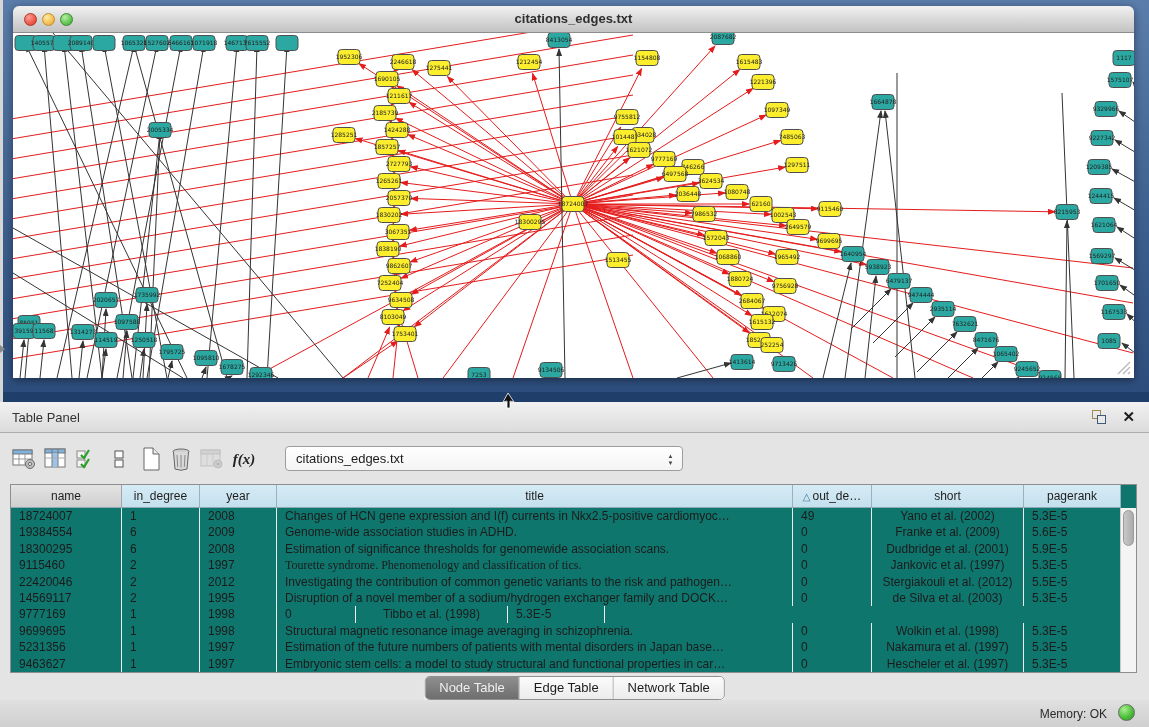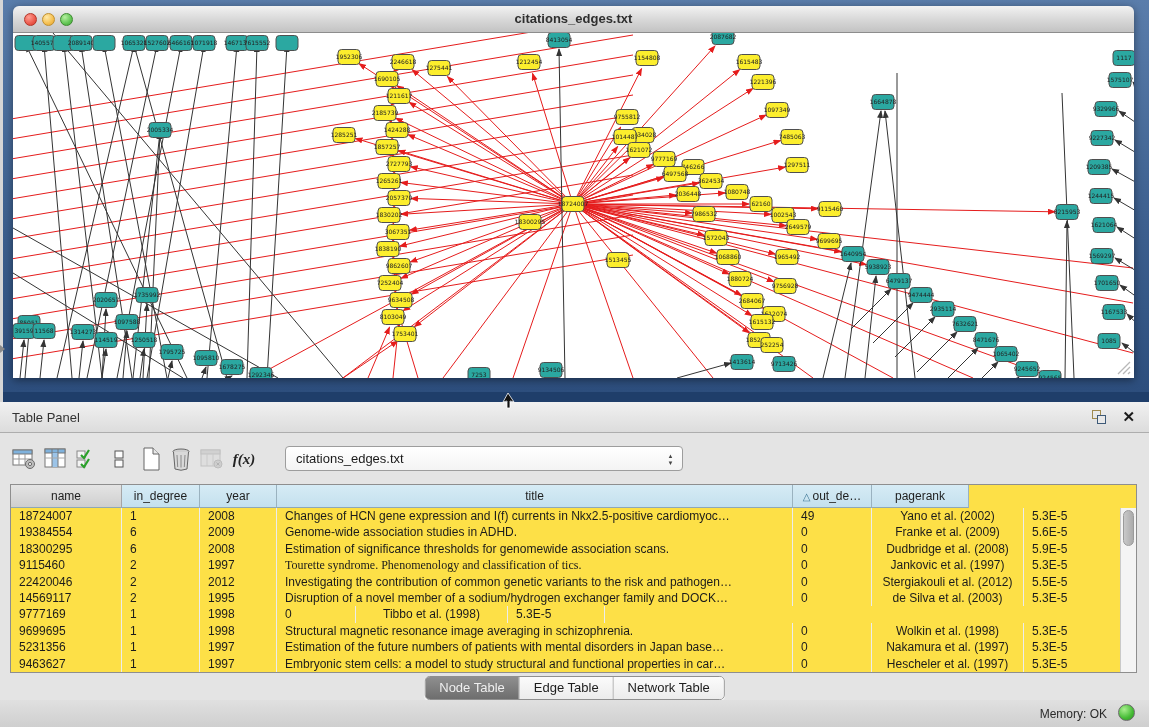--- a/index.html
+++ b/index.html
@@ -47,21 +47,21 @@
   .toolbar { position:absolute; left:10px; top:38px; width:1129px; height:40px; }
   .tool-btn { position:absolute; top:4px; width:28px; height:30px; display:flex; align-items:center; justify-content:center; }
   .fx { font-family:"Liberation Serif", serif; font-style:italic; font-weight:bold; font-size:15px; color:#222; }
   .combo { position:absolute; left:275px; top:6px; width:398px; height:25px;
     background:linear-gradient(180deg,#ffffff,#f4f4f4); border:1px solid #9d9d9d; border-radius:4px; }
   .combo-text { position:absolute; left:10px; top:4px; font-size:13px; color:#1a1a1a; }
   .combo-arrows { position:absolute; right:7px; top:4px; width:9px; height:17px; font-size:6px; color:#444;
     display:flex; flex-direction:column; align-items:center; justify-content:center; line-height:7px; }
 
   .table-wrap { position:absolute; left:10px; top:82px; width:1127px; height:189px;
-    background:#fde047; border:1px solid #8e8e8e; }
+    background:#0f766e; border:1px solid #8e8e8e; }
   .thead { position:absolute; left:0; top:0; width:1110px; height:23px; display:flex; }
   .th { height:23px; border-right:1px solid #9ab2bf; border-bottom:1px solid #8fa8b5;
     background:linear-gradient(180deg,#d6ebf5,#c4e0ee);
     font-size:12px; color:#1e1e1e; text-align:center; line-height:22px;
     overflow:hidden; white-space:nowrap; }
   .th.first { background:linear-gradient(180deg,#e4e4e4,#cfcfcf); border-right:1px solid #a5a5a5; }
   .sort-tri { color:#3f7795; font-size:10px; margin-right:2px; }
   .tbody { position:absolute; left:0; top:23px; width:1110px; height:165px; overflow:hidden; }
   .tr { display:flex; height:16.4px; }
   .td { font-size:12px; color:#1b1b1b; line-height:16px; padding:0 8px;
@@ -588,20 +588,21 @@
     </div>
   </div>
 
   <div class="table-wrap">
     <div class="thead" id="thead">
         <div class="th first" style="width: 111px;">name</div>
         <div class="th" style="width: 78px;">in_degree</div>
         <div class="th" style="width: 77px;">year</div>
         <div class="th" style="width: 516px;">title</div>
         <div class="th" style="width: 79px;"><span class="sort-tri">△</span>out_de…</div>
+        <div class="th" style="width: 152px;">short</div>
         <div class="th" style="width: 97px;">pagerank</div>
       </div>
     <div class="tbody" id="tbody">
         <div class="tr">
           <div class="td" style="width: 111px;">18724007</div>
           <div class="td" style="width: 78px;">1</div>
           <div class="td" style="width: 77px;">2008</div>
           <div class="td" style="width: 516px;">Changes of HCN gene expression and I(f) currents in Nkx2.5-positive cardiomyoc…</div>
           <div class="td" style="width: 79px;">49</div>
           <div class="td center" style="width: 152px;">Yano et al. (2002)</div>
@@ -615,21 +616,21 @@
           <div class="td" style="width: 79px;">0</div>
           <div class="td center" style="width: 152px;">Franke et al. (2009)</div>
           <div class="td" style="width: 97px;">5.6E-5</div>
         </div>
         <div class="tr">
           <div class="td" style="width: 111px;">18300295</div>
           <div class="td" style="width: 78px;">6</div>
           <div class="td" style="width: 77px;">2008</div>
           <div class="td" style="width: 516px;">Estimation of significance thresholds for genomewide association scans.</div>
           <div class="td" style="width: 79px;">0</div>
-          <div class="td center" style="width: 152px;">Dudbridge et al. (2008)</div>
+          <div class="td center" style="width: 152px;">Dudbridge et al. (2001)</div>
           <div class="td" style="width: 97px;">5.9E-5</div>
         </div>
         <div class="tr">
           <div class="td" style="width: 111px;">9115460</div>
           <div class="td" style="width: 78px;">2</div>
           <div class="td" style="width: 77px;">1997</div>
           <div class="td" style="width: 516px; font-family: Liberation Serif, serif;">Tourette syndrome. Phenomenology and classification of tics.</div>
           <div class="td" style="width: 79px;">0</div>
           <div class="td center" style="width: 152px;">Jankovic et al. (1997)</div>
           <div class="td" style="width: 97px;">5.3E-5</div>

